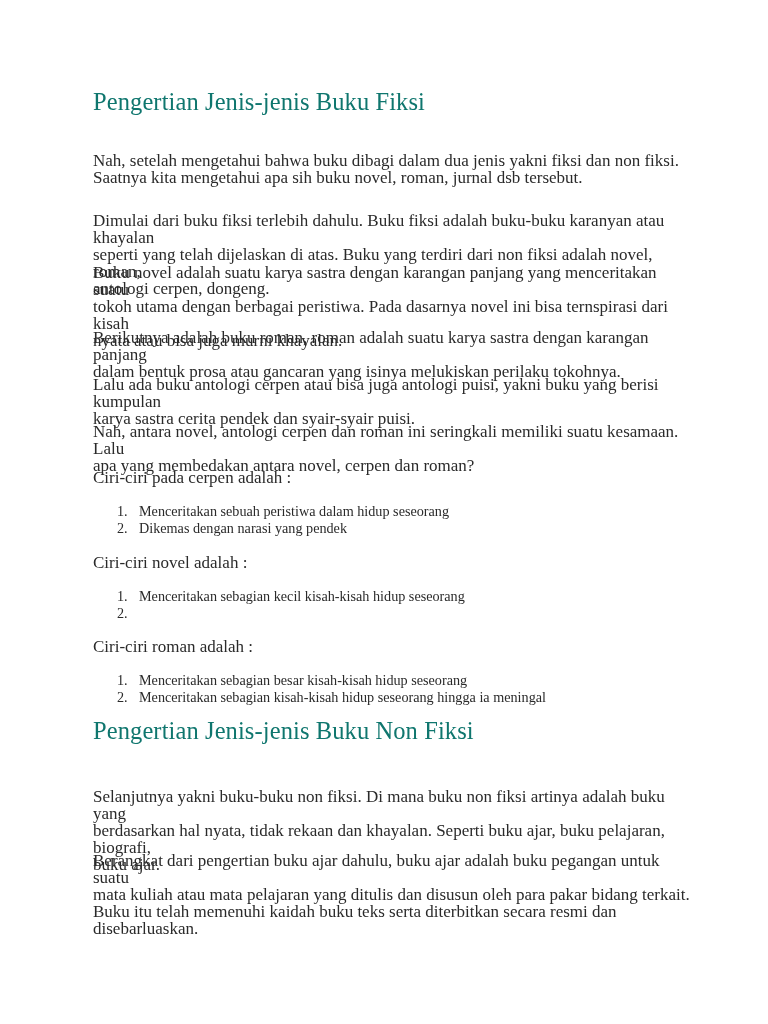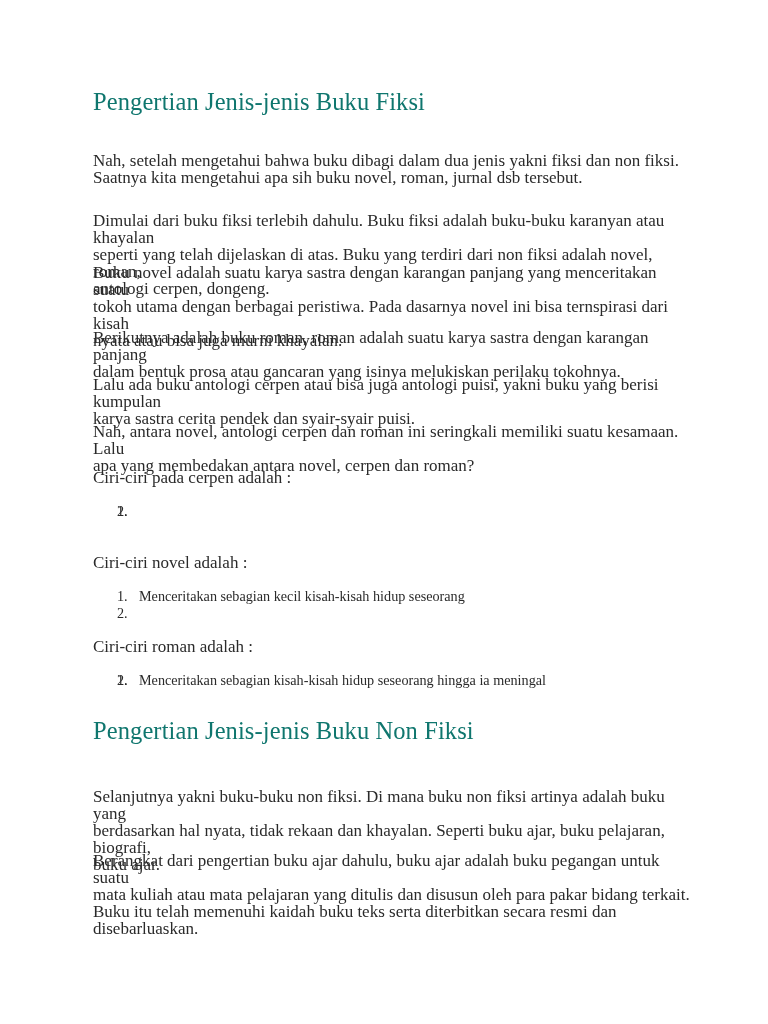--- a/index.html
+++ b/index.html
@@ -73,33 +73,33 @@
 nyata atau bisa juga murni khayalan.</p>
   <p class="blk" style="top:329px">Berikutnya adalah buku roman, roman adalah suatu karya sastra dengan  karangan panjang
 dalam bentuk prosa atau gancaran yang isinya melukiskan perilaku tokohnya.</p>
   <p class="blk" style="top:376px">Lalu ada buku antologi cerpen atau bisa juga antologi puisi, yakni buku yang berisi kumpulan
 karya sastra cerita pendek dan syair-syair puisi.</p>
   <p class="blk" style="top:423px">Nah, antara novel, antologi cerpen dan roman ini seringkali memiliki suatu kesamaan. Lalu
 apa yang membedakan antara novel, cerpen dan roman?</p>
 
   <p class="blk" style="top:469px">Ciri-ciri pada cerpen adalah :</p>
   <ol class="blk" style="top:503px">
-    <li><span class="num">1.</span></li>
-    <li><span class="num">2.</span></li>
+    <li><span class="num">1.</span><span>Menceritakan sebuah peristiwa dalam hidup seseorang</span></li>
+    <li><span class="num">2.</span><span>Dikemas dengan narasi yang pendek</span></li>
   </ol>
 
   <p class="blk" style="top:554px">Ciri-ciri novel adalah :</p>
   <ol class="blk" style="top:588px">
     <li><span class="num">1.</span><span>Menceritakan sebagian kecil kisah-kisah hidup seseorang</span></li>
     <li><span class="num">2.</span></li>
   </ol>
 
   <p class="blk" style="top:638px">Ciri-ciri roman adalah :</p>
   <ol class="blk" style="top:672px">
-    <li><span class="num">1.</span></li>
+    <li><span class="num">1.</span><span>Menceritakan sebagian besar kisah-kisah hidup seseorang</span></li>
     <li><span class="num">2.</span><span>Menceritakan sebagian kisah-kisah hidup seseorang hingga ia meningal</span></li>
   </ol>
 
   <h1 class="h-nonfiksi">Pengertian Jenis-jenis Buku Non Fiksi</h1>
 
   <p class="blk" style="top:788px">Selanjutnya yakni buku-buku non fiksi. Di mana buku non fiksi artinya adalah buku yang
 berdasarkan hal nyata, tidak rekaan dan khayalan. Seperti buku ajar, buku pelajaran, biografi,
 buku ajar.</p>
   <p class="blk" style="top:852px">Berangkat dari pengertian buku ajar dahulu, buku ajar adalah  buku pegangan untuk suatu
  mata kuliah atau mata pelajaran yang ditulis dan disusun oleh para pakar bidang terkait.

